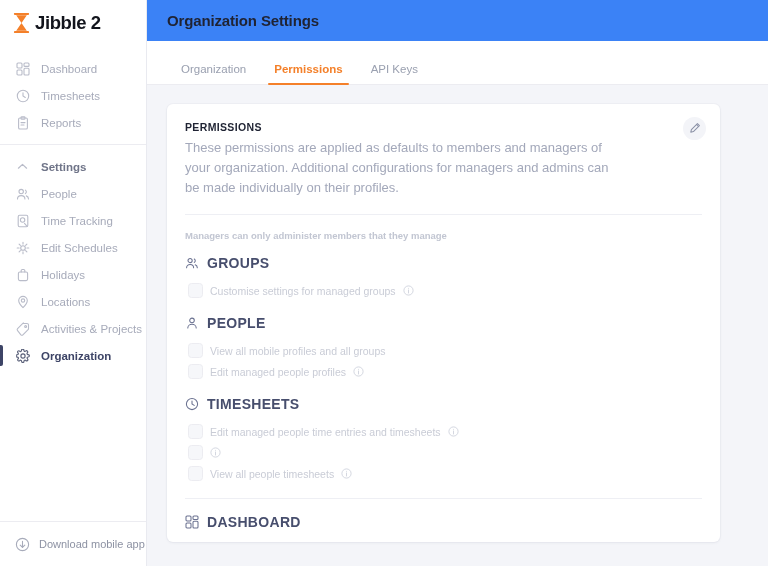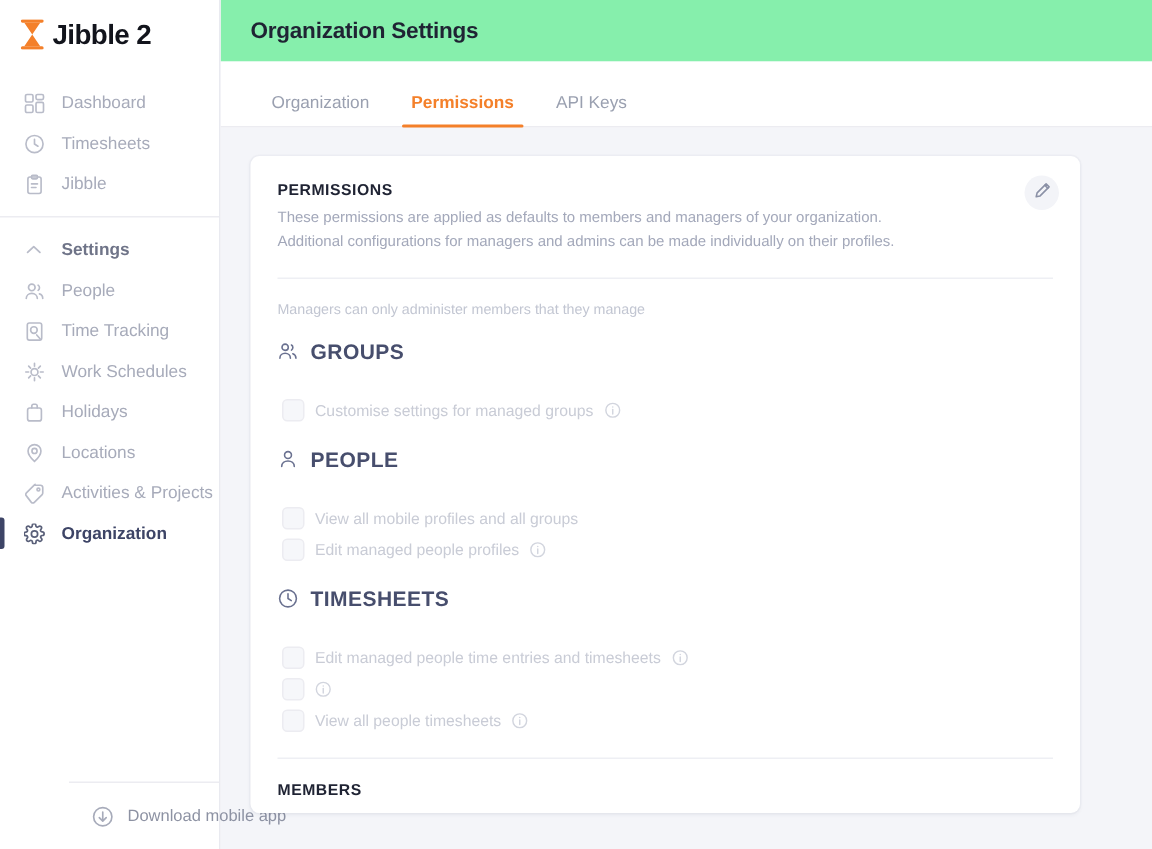--- a/index.html
+++ b/index.html
@@ -109,38 +109,37 @@
   .sidebar-spacer { flex: 1 1 auto; }
 
   .sidebar-footer {
     border-top: 1px solid #ececf1;
     height: 45px;
     display: flex;
     align-items: center;
     padding-left: 15px;
     gap: 9px;
     cursor: pointer;
-    margin-left: 46px;
   }
   .sidebar-footer .ico { color: #a7abba; display: flex; }
   .sidebar-footer .lbl { font-size: 11px; color: #8d92a3; white-space: nowrap; }
 
   
   .main {
     flex: 1 1 auto;
     height: 566px;
     display: flex;
     flex-direction: column;
     background: #f4f5f9;
     min-width: 0;
   }
 
   .topbar {
     height: 41px;
-    background: #86efac;
+    background: #3b82f6;
     display: flex;
     align-items: center;
     padding-left: 20px;
     flex: 0 0 41px;
   }
   .page-title {
     font-size: 15px;
     font-weight: bold;
     color: #1f2333;
     letter-spacing: -0.15px;
@@ -214,21 +213,21 @@
     color: #8b91a6;
   }
 
   .blk-title {
     font-size: 10.5px;
     font-weight: bold;
     color: #1f2333;
     letter-spacing: 0.35px;
   }
   .blk-desc {
-    font-size: 10px;
+    font-size: 13px;
     color: #a3a8ba;
     line-height: 1.55;
     margin-top: 5px;
     max-width: 430px;
   }
 
   .hr {
     height: 1px;
     background: #eeeff4;
     margin: 16px 0 0 0;
@@ -237,20 +236,21 @@
   .section-label {
     font-size: 10.5px;
     font-weight: bold;
     color: #1f2333;
     letter-spacing: 0.35px;
   }
   .section-sub {
     font-size: 9.5px;
     color: #c2c6d2;
     margin-top: 3px;
+    font-weight: bold;
   }
 
   .grp {
     display: flex;
     align-items: center;
     gap: 8px;
     color: #4b5270;
     margin-top: 14px;
   }
   .grp .ico { display: flex; align-items: center; width: 14px; }
@@ -286,21 +286,21 @@
   }
   .info {
     width: 11px; height: 11px;
     flex: 0 0 11px;
     color: #d2d5de;
     display: flex;
     align-items: center;
     cursor: pointer;
   }
 
-  .mt10 { margin-top: 21px; }
+  .mt10 { margin-top: 9px; }
   .mt16 { margin-top: 15px; }
 </style>
 </head>
 <body>
 
 <div class="app">
 
   <aside class="sidebar">
 
     <div class="logo-wrap">
@@ -338,21 +338,21 @@
       </div>
 
       <div class="nav-item">
         <span class="ico">
           <svg width="14" height="14" viewBox="0 0 14 14" fill="none" stroke="currentColor" stroke-width="1.1">
             <rect x="2.6" y="2" width="8.8" height="11" rx="1.3"></rect>
             <rect x="5" y="0.9" width="4" height="2.3" rx="0.8"></rect>
             <path d="M5 6.6h4M5 9h3" stroke-linecap="round"></path>
           </svg>
         </span>
-        <span class="lbl">Jibble</span>
+        <span class="lbl">Reports</span>
       </div>
 
     </div>
 
     <div class="nav-divider"></div>
 
     <div class="nav-group" style="padding-top:2px">
 
       <div class="nav-item section-head">
         <span class="ico">
@@ -385,21 +385,21 @@
         <span class="lbl">Time Tracking</span>
       </div>
 
       <div class="nav-item">
         <span class="ico">
           <svg width="14" height="14" viewBox="0 0 14 14" fill="none" stroke="currentColor" stroke-width="1.1" stroke-linecap="round">
             <path d="M7 1.2v1.9M7 10.9v1.9M1.2 7h1.9M10.9 7h1.9M3.1 3.1l1.3 1.3M9.6 9.6l1.3 1.3M10.9 3.1L9.6 4.4M4.4 9.6L3.1 10.9"></path>
             <circle cx="7" cy="7" r="2.3"></circle>
           </svg>
         </span>
-        <span class="lbl">Work Schedules</span>
+        <span class="lbl">Edit Schedules</span>
       </div>
 
       <div class="nav-item">
         <span class="ico">
           <svg width="14" height="14" viewBox="0 0 14 14" fill="none" stroke="currentColor" stroke-width="1.1">
             <rect x="2.4" y="4" width="9.2" height="8.6" rx="1.5"></rect>
             <path d="M5.2 4V2.6a1.1 1.1 0 011.1-1.1h1.4A1.1 1.1 0 018.8 2.6V4" stroke-linecap="round"></path>
           </svg>
         </span>
         <span class="lbl">Holidays</span>
@@ -573,21 +573,20 @@
                 <path d="M5.5 5v3" stroke-linecap="round"></path>
                 <circle cx="5.5" cy="3.3" r="0.5" fill="currentColor" stroke="none"></circle>
               </svg>
             </span>
           </div>
         </div>
 
         <div class="hr" style="margin-top:14px"></div>
 
         <div class="mt16">
-          <div class="section-label">MEMBERS</div>
 
           <div class="grp">
             <span class="ico">
               <svg width="14" height="14" viewBox="0 0 14 14" fill="none" stroke="#6a7190" stroke-width="1.05">
                 <rect x="1" y="1" width="5" height="5" rx="1"></rect>
                 <rect x="8" y="1" width="5" height="3.4" rx="1"></rect>
                 <rect x="1" y="8" width="5" height="5" rx="1"></rect>
                 <rect x="8" y="6.2" width="5" height="6.8" rx="1"></rect>
               </svg>
             </span>

